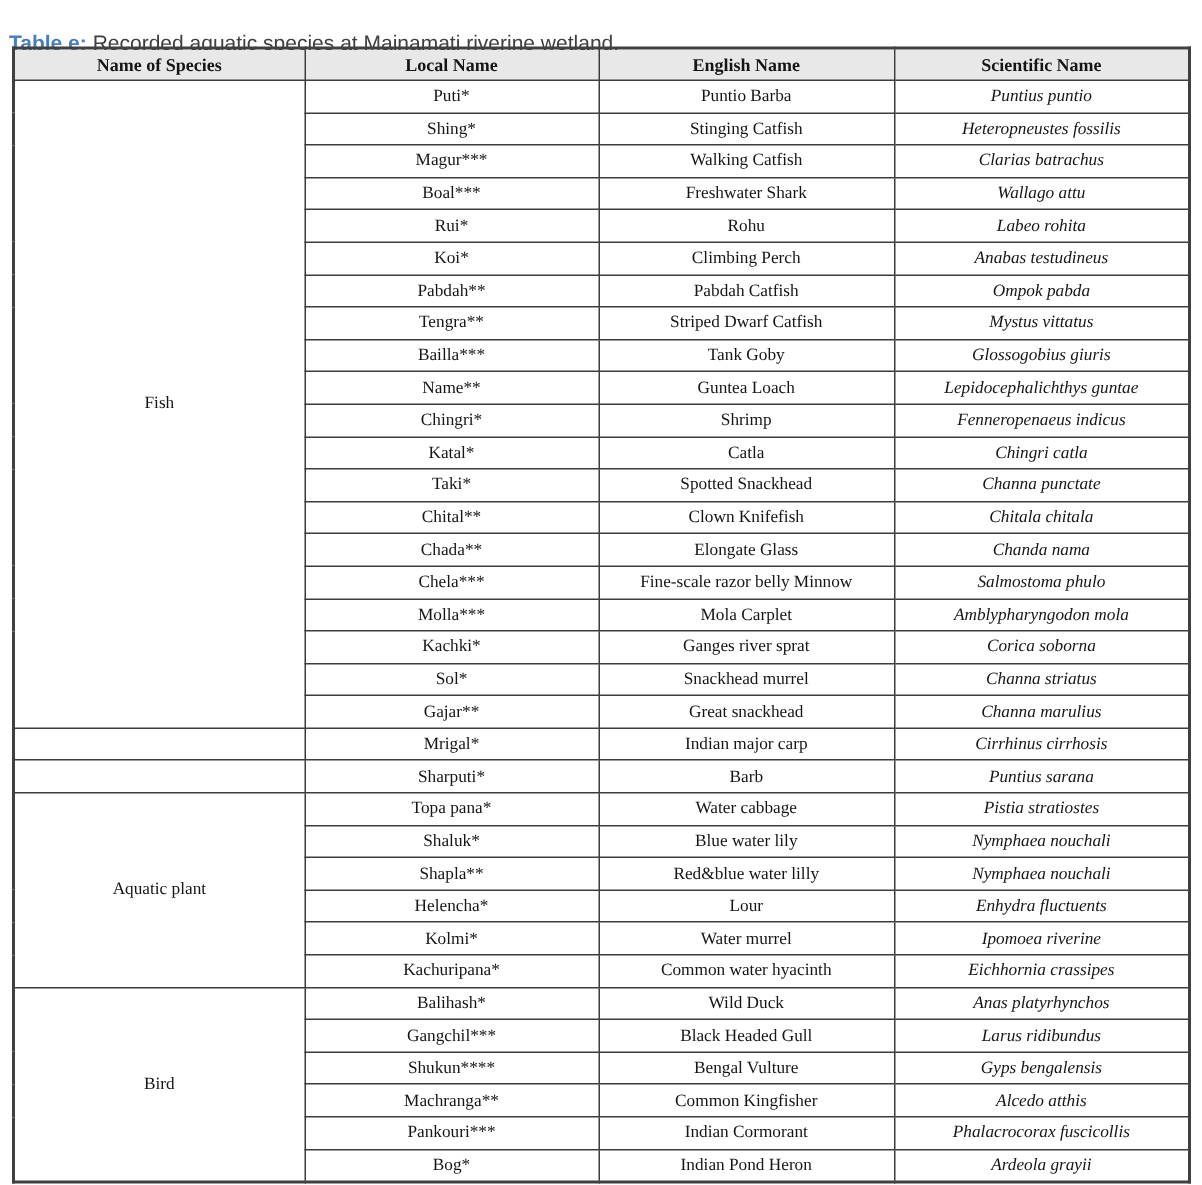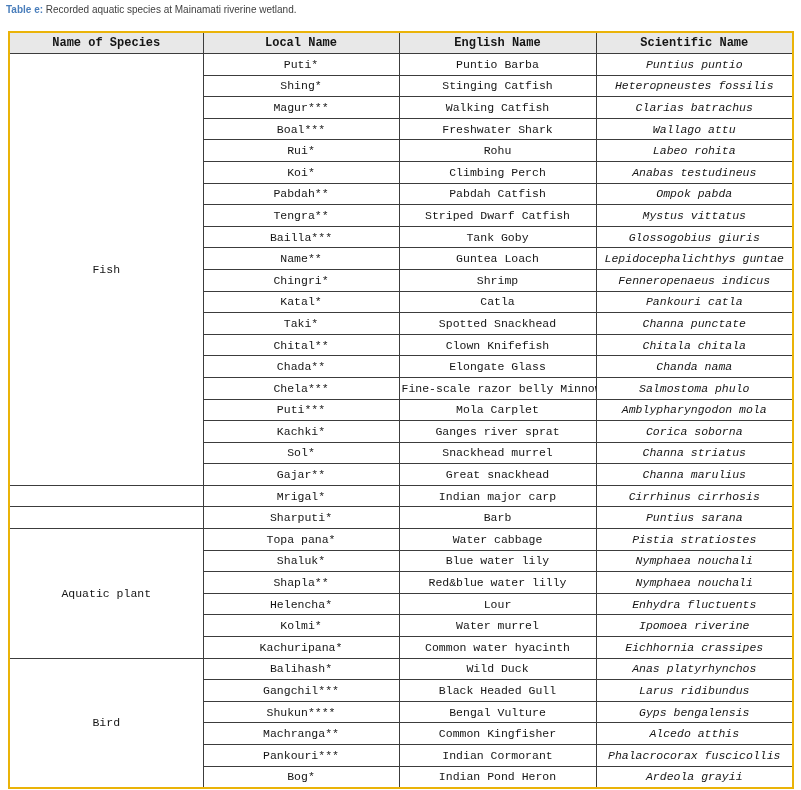--- a/index.html
+++ b/index.html
@@ -5,39 +5,39 @@
   html, body { margin: 0; padding: 0; }
   body {
     width: 801px; height: 790px;
     background: #ffffff;
     position: relative;
     overflow: hidden;
     font-family: "Liberation Sans", sans-serif;
   }
   .caption {
     position: absolute;
-    left: 6px; top: 4px;
-    font-size: 10px;
+    left: 6px; top: 20px;
+    font-size: 14px;
     color: #3f3f3f;
     font-family: "Liberation Sans", sans-serif;
   }
   .caption .cap-label {
     color: #4a7ebb;
     font-weight: bold;
   }
   table.species {
     position: absolute;
     left: 8px; top: 31px;
     width: 784px;
     border-collapse: collapse;
     table-layout: fixed;
-    font-family: Liberation Mono, monospace;
+    font-family: Liberation Serif, serif;
     font-size: 11.5px;
     color: #151515;
-    border: 2px solid #eab308;
+    border: 2px solid #404040;
   }
   table.species th, table.species td {
     border: 1px solid #3c3c3c;
     padding: 0 2px;
     text-align: center;
     white-space: nowrap;
     overflow: hidden;
   }
   table.species th {
     background: #e8e8e8;
@@ -130,21 +130,21 @@
         <td class="sci-cell">Lepidocephalichthys guntae</td>
       </tr>
       <tr>
         <td>Chingri*</td>
         <td>Shrimp</td>
         <td class="sci-cell">Fenneropenaeus indicus</td>
       </tr>
       <tr>
         <td>Katal*</td>
         <td>Catla</td>
-        <td class="sci-cell">Pankouri catla</td>
+        <td class="sci-cell">Chingri catla</td>
       </tr>
       <tr>
         <td>Taki*</td>
         <td>Spotted Snackhead</td>
         <td class="sci-cell">Channa punctate</td>
       </tr>
       <tr>
         <td>Chital**</td>
         <td>Clown Knifefish</td>
         <td class="sci-cell">Chitala chitala</td>
@@ -153,21 +153,21 @@
         <td>Chada**</td>
         <td>Elongate Glass</td>
         <td class="sci-cell">Chanda nama</td>
       </tr>
       <tr>
         <td>Chela***</td>
         <td>Fine-scale razor belly Minnow</td>
         <td class="sci-cell">Salmostoma phulo</td>
       </tr>
       <tr>
-        <td>Puti***</td>
+        <td>Molla***</td>
         <td>Mola Carplet</td>
         <td class="sci-cell">Amblypharyngodon mola</td>
       </tr>
       <tr>
         <td>Kachki*</td>
         <td>Ganges river sprat</td>
         <td class="sci-cell">Corica soborna</td>
       </tr>
       <tr>
         <td>Sol*</td>

